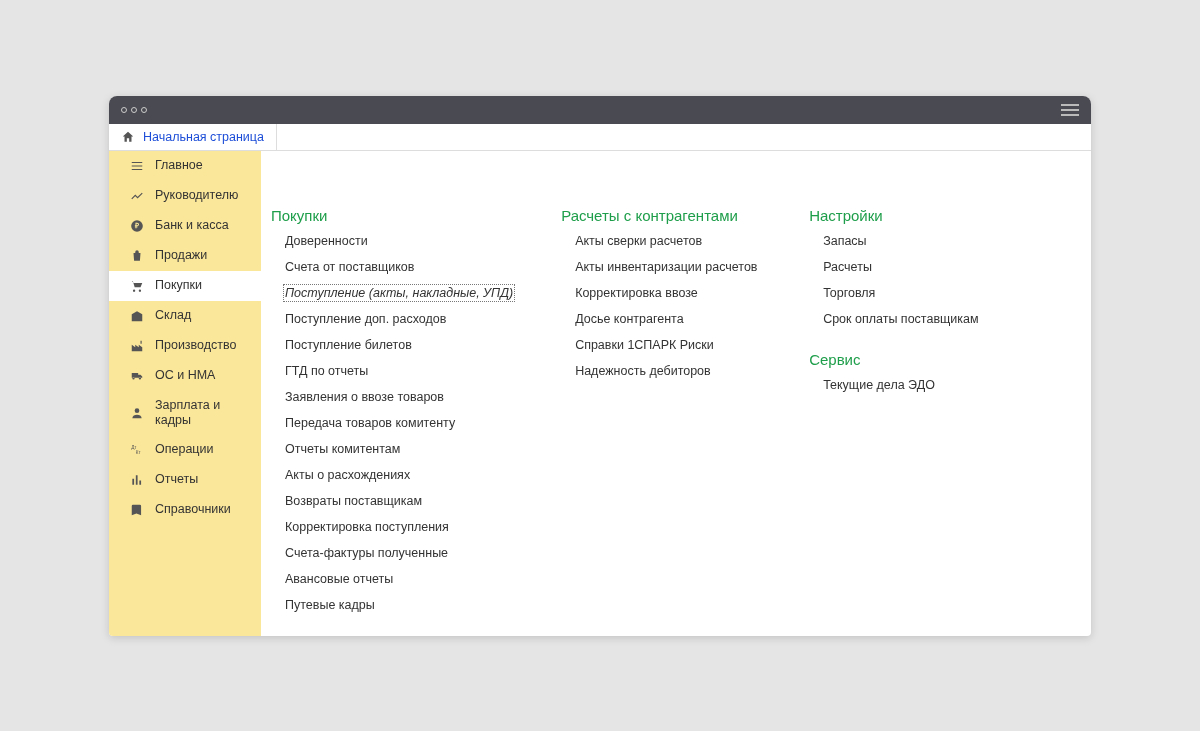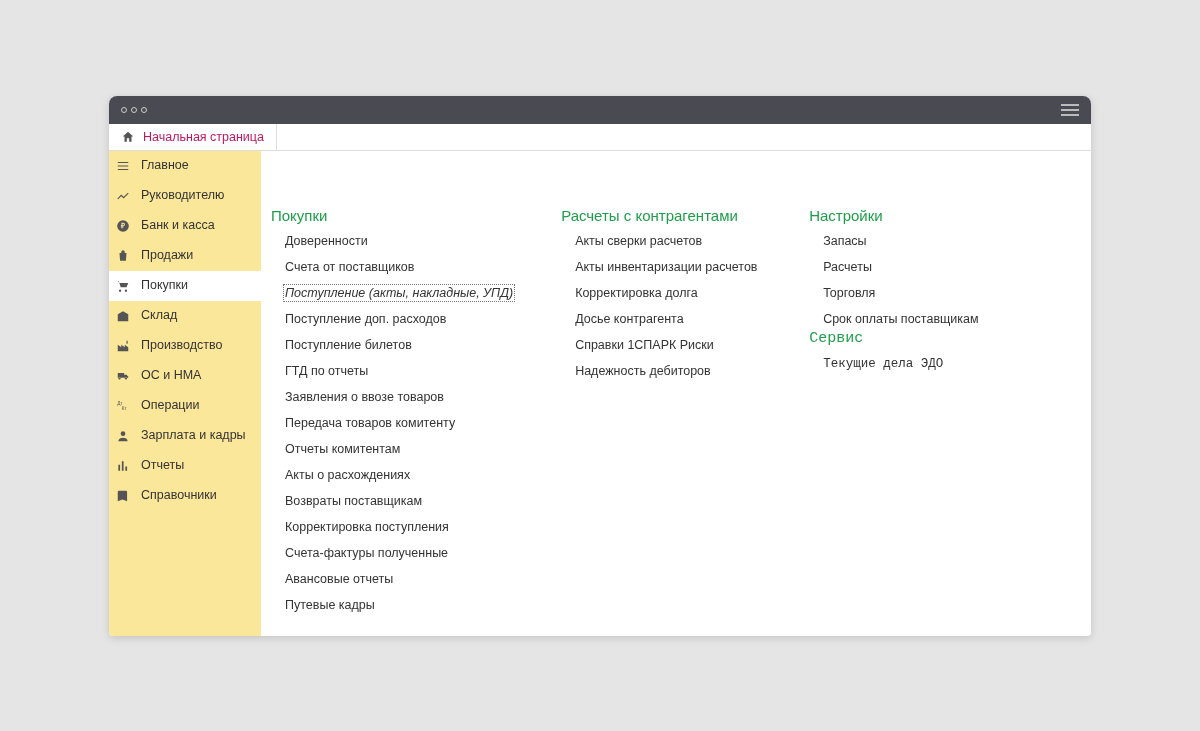--- a/index.html
+++ b/index.html
@@ -41,34 +41,34 @@
 .tabbar {
   background: #fff;
   border-bottom: 1px solid #ddd;
   display: flex;
 }
 .tab {
   display: flex; align-items: center; gap: 8px;
   padding: 6px 12px;
   border-right: 1px solid #ddd;
   font-size: 12.5px;
-  color: #be185d;
+  color: #1d4ed8;
 }
 .body {
   display: flex;
   min-height: 470px;
 }
 .sidebar {
   width: 152px;
   background: #fbe79a;
   display: flex; flex-direction: column;
 }
 .sidebar .item {
   display: flex; align-items: center; gap: 10px;
-  padding: 7px 6px;
+  padding: 7px 20px;
   font-size: 12.5px;
   color: #333;
   cursor: pointer;
   line-height: 1.2;
 }
 .sidebar .item.active { background: #fff; }
 .sidebar .icon {
   width: 16px; height: 16px;
   display: inline-flex; align-items: center; justify-content: center;
   flex-shrink: 0;
@@ -92,21 +92,21 @@
   color: #333;
   text-decoration: none;
   font-size: 12.5px;
   cursor: pointer;
 }
 .links a.sel {
   outline: 1px dotted #777;
   outline-offset: 1px;
   font-style: italic;
 }
-.section + .section { margin-top: 4px; font-family: Liberation Mono, monospace; }
+.section + .section { margin-top: 25px; }
 svg { display: block; }
 </style>
 </head>
 <body>
 
 <div class="window">
   <div class="titlebar">
     <div class="dots">
       <span class="dot"></span>
       <span class="dot"></span>
@@ -194,34 +194,34 @@
         <span class="icon">
           <svg width="14" height="14" viewBox="0 0 24 24" fill="#555">
               <path d="M3 7h11v8H3zM14 10h4l3 3v2h-7zM6 18a2 2 0 100-4 2 2 0 000 4zm11 0a2 2 0 100-4 2 2 0 000 4z"></path>
             </svg>
         </span>
         <span>ОС и НМА</span>
       </div>
       <div class="item">
         <span class="icon">
           <svg width="14" height="14" viewBox="0 0 24 24" fill="#555">
+              <circle cx="12" cy="8" r="4"></circle>
+              <path d="M4 21c0-4 4-6 8-6s8 2 8 6z"></path>
+            </svg>
+        </span>
+        <span>Зарплата и кадры</span>
+      </div>
+      <div class="item">
+        <span class="icon">
+          <svg width="14" height="14" viewBox="0 0 24 24" fill="#555">
               <text x="2" y="10" font-size="8">Дт</text>
               <text x="10" y="18" font-size="8">Кт</text>
             </svg>
         </span>
         <span>Операции</span>
-      </div>
-      <div class="item">
-        <span class="icon">
-          <svg width="14" height="14" viewBox="0 0 24 24" fill="#555">
-              <circle cx="12" cy="8" r="4"></circle>
-              <path d="M4 21c0-4 4-6 8-6s8 2 8 6z"></path>
-            </svg>
-        </span>
-        <span>Зарплата и кадры</span>
       </div>
       <div class="item">
         <span class="icon">
           <svg width="14" height="14" viewBox="0 0 24 24" fill="#555">
               <path d="M4 20h3V10H4zm6 0h3V4h-3zm6 0h3v-7h-3z"></path>
             </svg>
         </span>
         <span>Отчеты</span>
       </div>
       <div class="item">
@@ -257,21 +257,21 @@
           </div>
         </div>
       </div>
 
       <div class="col">
         <div class="section">
           <div class="section-title">Расчеты с контрагентами</div>
           <div class="links">
             <a>Акты сверки расчетов</a>
             <a>Акты инвентаризации расчетов</a>
-            <a>Корректировка долга</a>
+            <a>Корректировка ввозе</a>
             <a>Досье контрагента</a>
             <a>Справки 1СПАРК Риски</a>
             <a>Надежность дебиторов</a>
           </div>
         </div>
       </div>
 
       <div class="col">
         <div class="section">
           <div class="section-title">Настройки</div>

